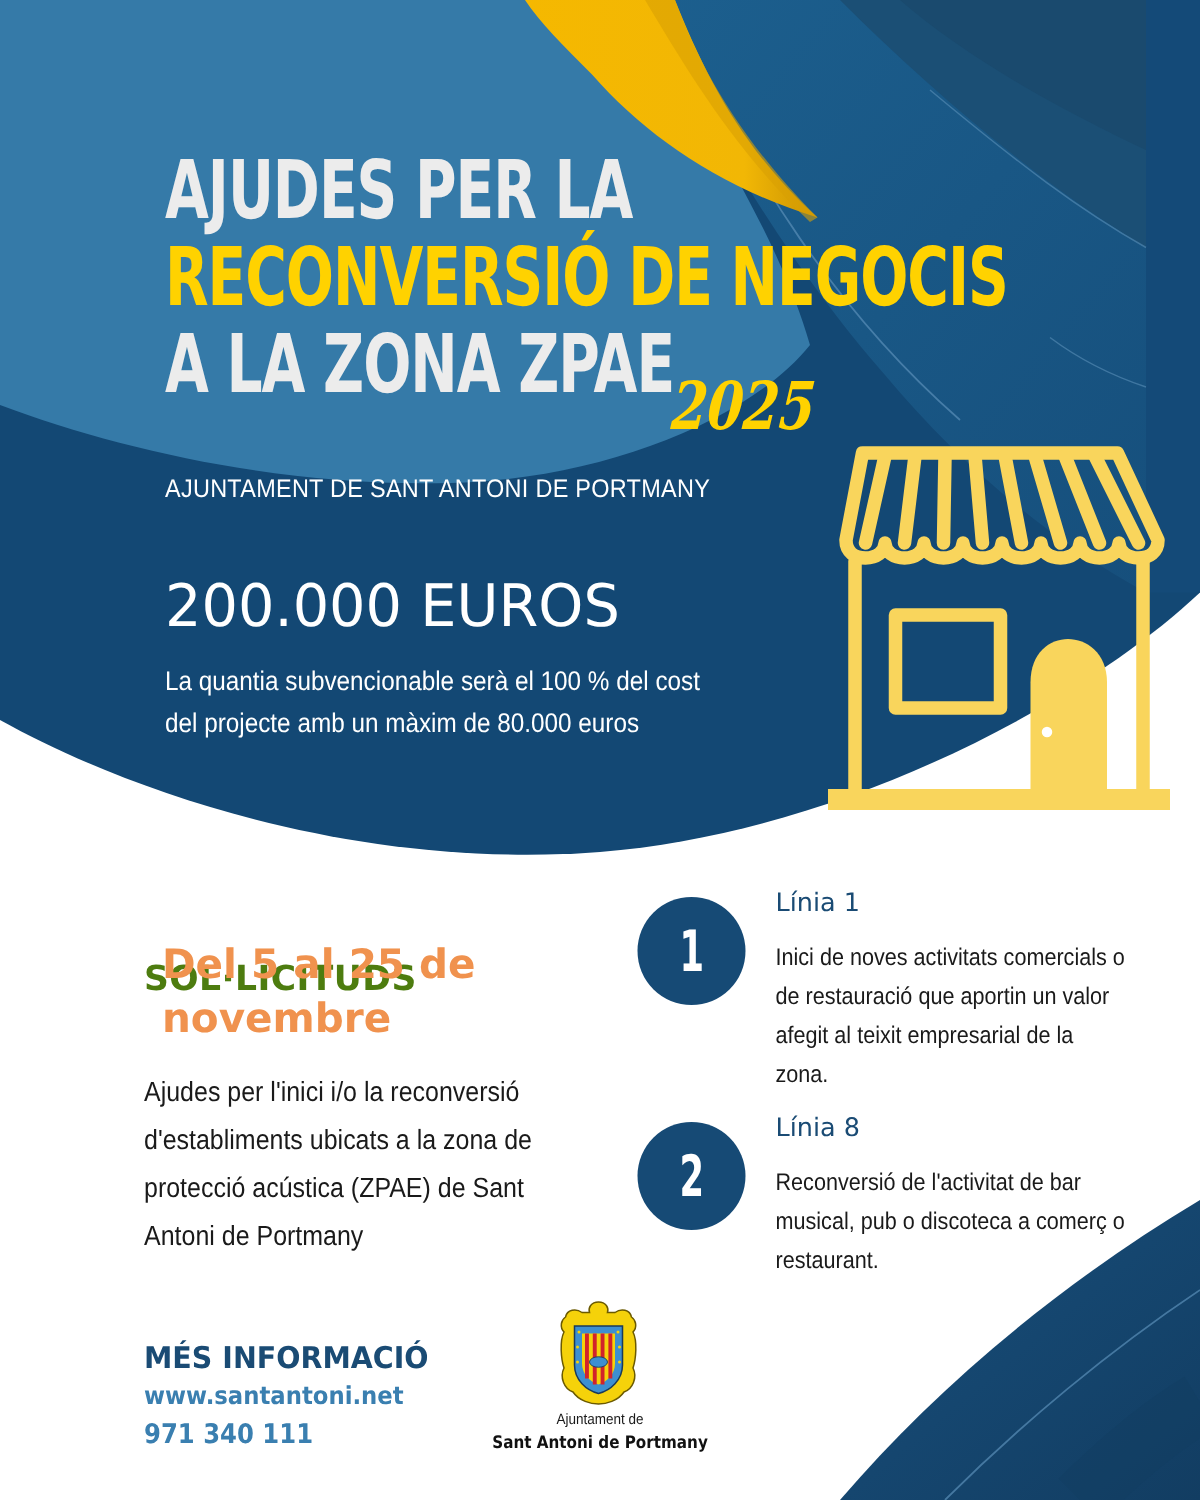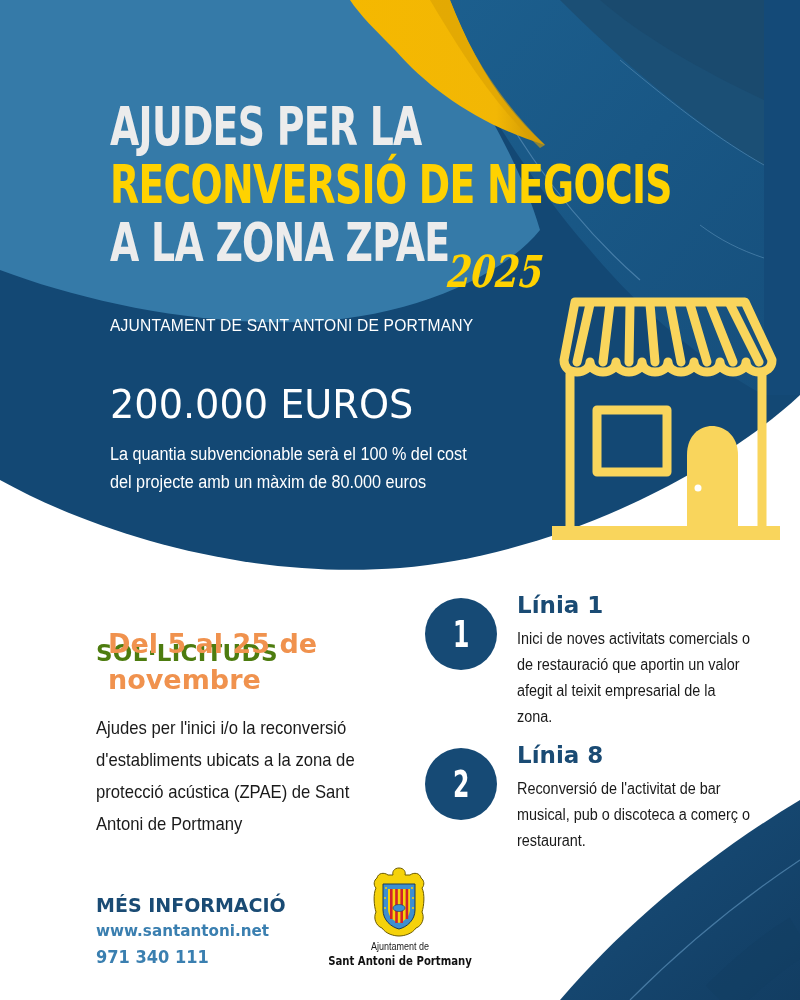--- a/index.html
+++ b/index.html
@@ -95,21 +95,21 @@
     }
     .num-circle span {
       font-family: "DejaVu Sans", sans-serif; font-weight: bold;
       color: #ffffff; font-size: 38px;
       transform: scaleX(0.62);
       display: inline-block;
     }
     .line-title {
       position: absolute; left: 92px; top: 0px;
       font-family: "DejaVu Sans", sans-serif;
-      font-size: 23px; color: #1a4b74; white-space: nowrap; font-weight: bold;
+      font-size: 17px; color: #1a4b74; white-space: nowrap;
     }
     .line-desc {
       position: absolute; left: 92px; top: 34px;
       font-family: "Liberation Sans", sans-serif;
       font-size: 16px; line-height: 26px; color: #1a1a1a;
       transform: scaleX(0.90); transform-origin: left top;
       width: 260px;
     }
 
     .info-head {

